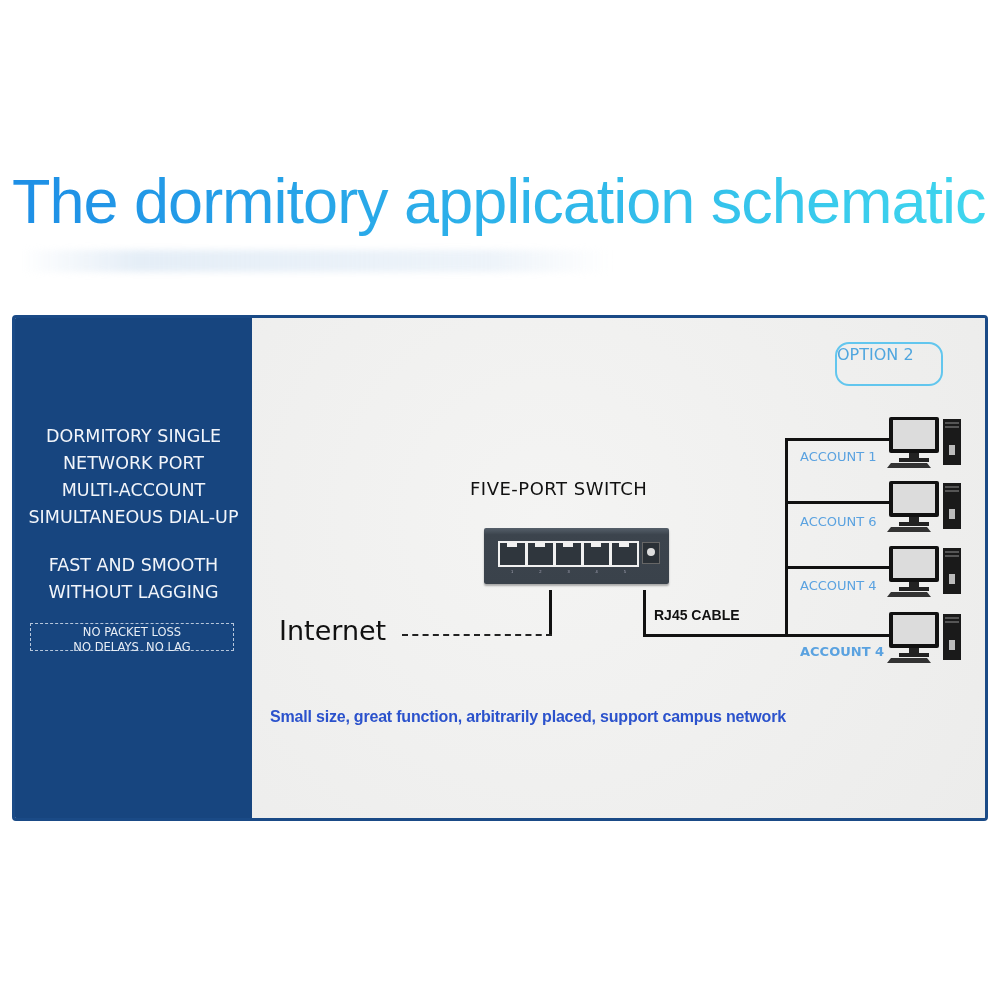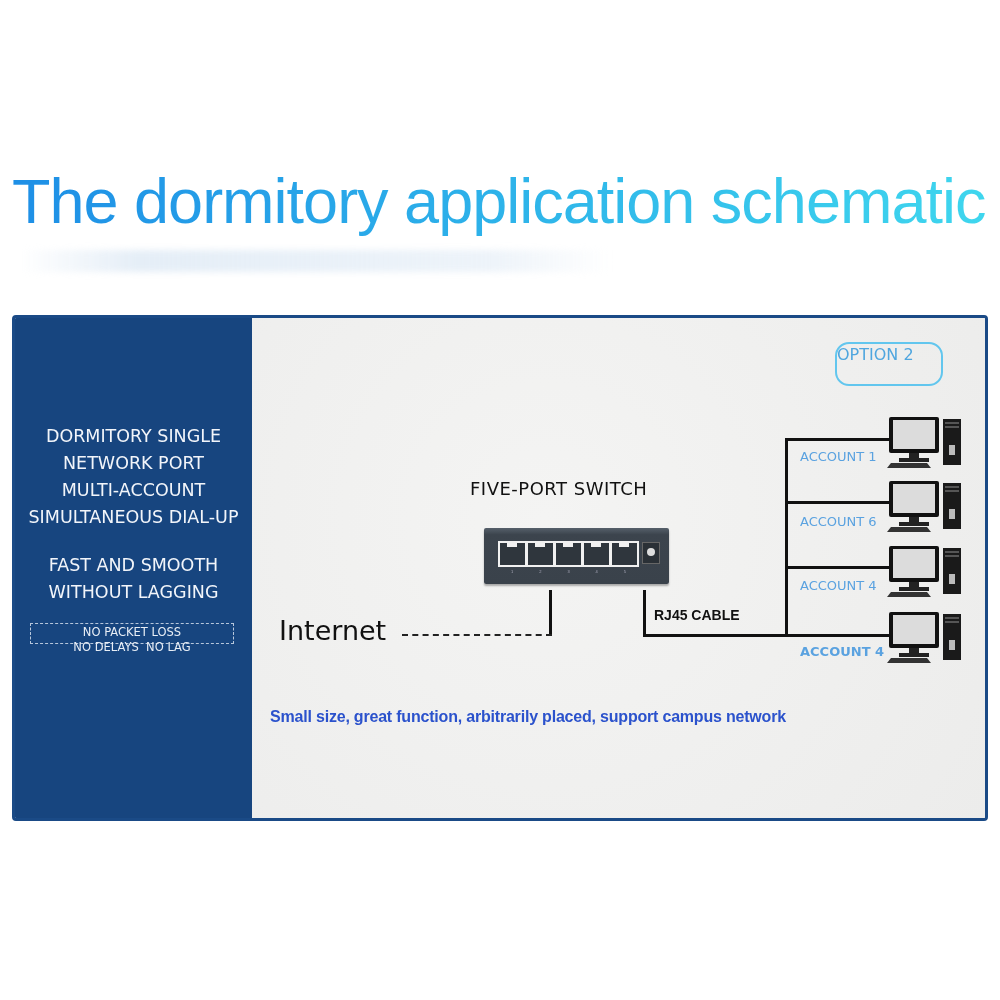--- a/index.html
+++ b/index.html
@@ -29,21 +29,21 @@
   .side {
     position: absolute; left: 0; top: 0; width: 237px; height: 100%;
     background: #17457f;
     color: #f2f5fa; text-align: center;
   }
   .side-block { position: absolute; left: 0; width: 237px; font-family: "DejaVu Sans", sans-serif; font-size: 17.5px; line-height: 27px; }
   .side-block div { white-space: nowrap; }
   .side-b1 { top: 105px; }
   .side-b2 { top: 234px; }
   .badge-box {
-    position: absolute; left: 15px; top: 305px; width: 204px; height: 21px;
+    position: absolute; left: 15px; top: 305px; width: 204px; height: 28px;
     border: 1px dashed #b7c7dc; box-sizing: border-box;
     font-size: 11.5px; line-height: 15px; color: #e8eef6; padding-top: 1px;
     font-family: "DejaVu Sans", sans-serif;
   }
   .main { position: absolute; left: 237px; top: 0; right: 0; bottom: 0;
     background: radial-gradient(circle at 40% 40%, #f4f4f3, #ececeb); }
   .option {
     position: absolute; left: 583px; top: 24px; width: 108px; height: 44px;
     border: 2px solid #62c6ee; border-radius: 14px; box-sizing: border-box;
     color: #4fa6df; font-family: "DejaVu Sans", sans-serif; font-size: 16px;

